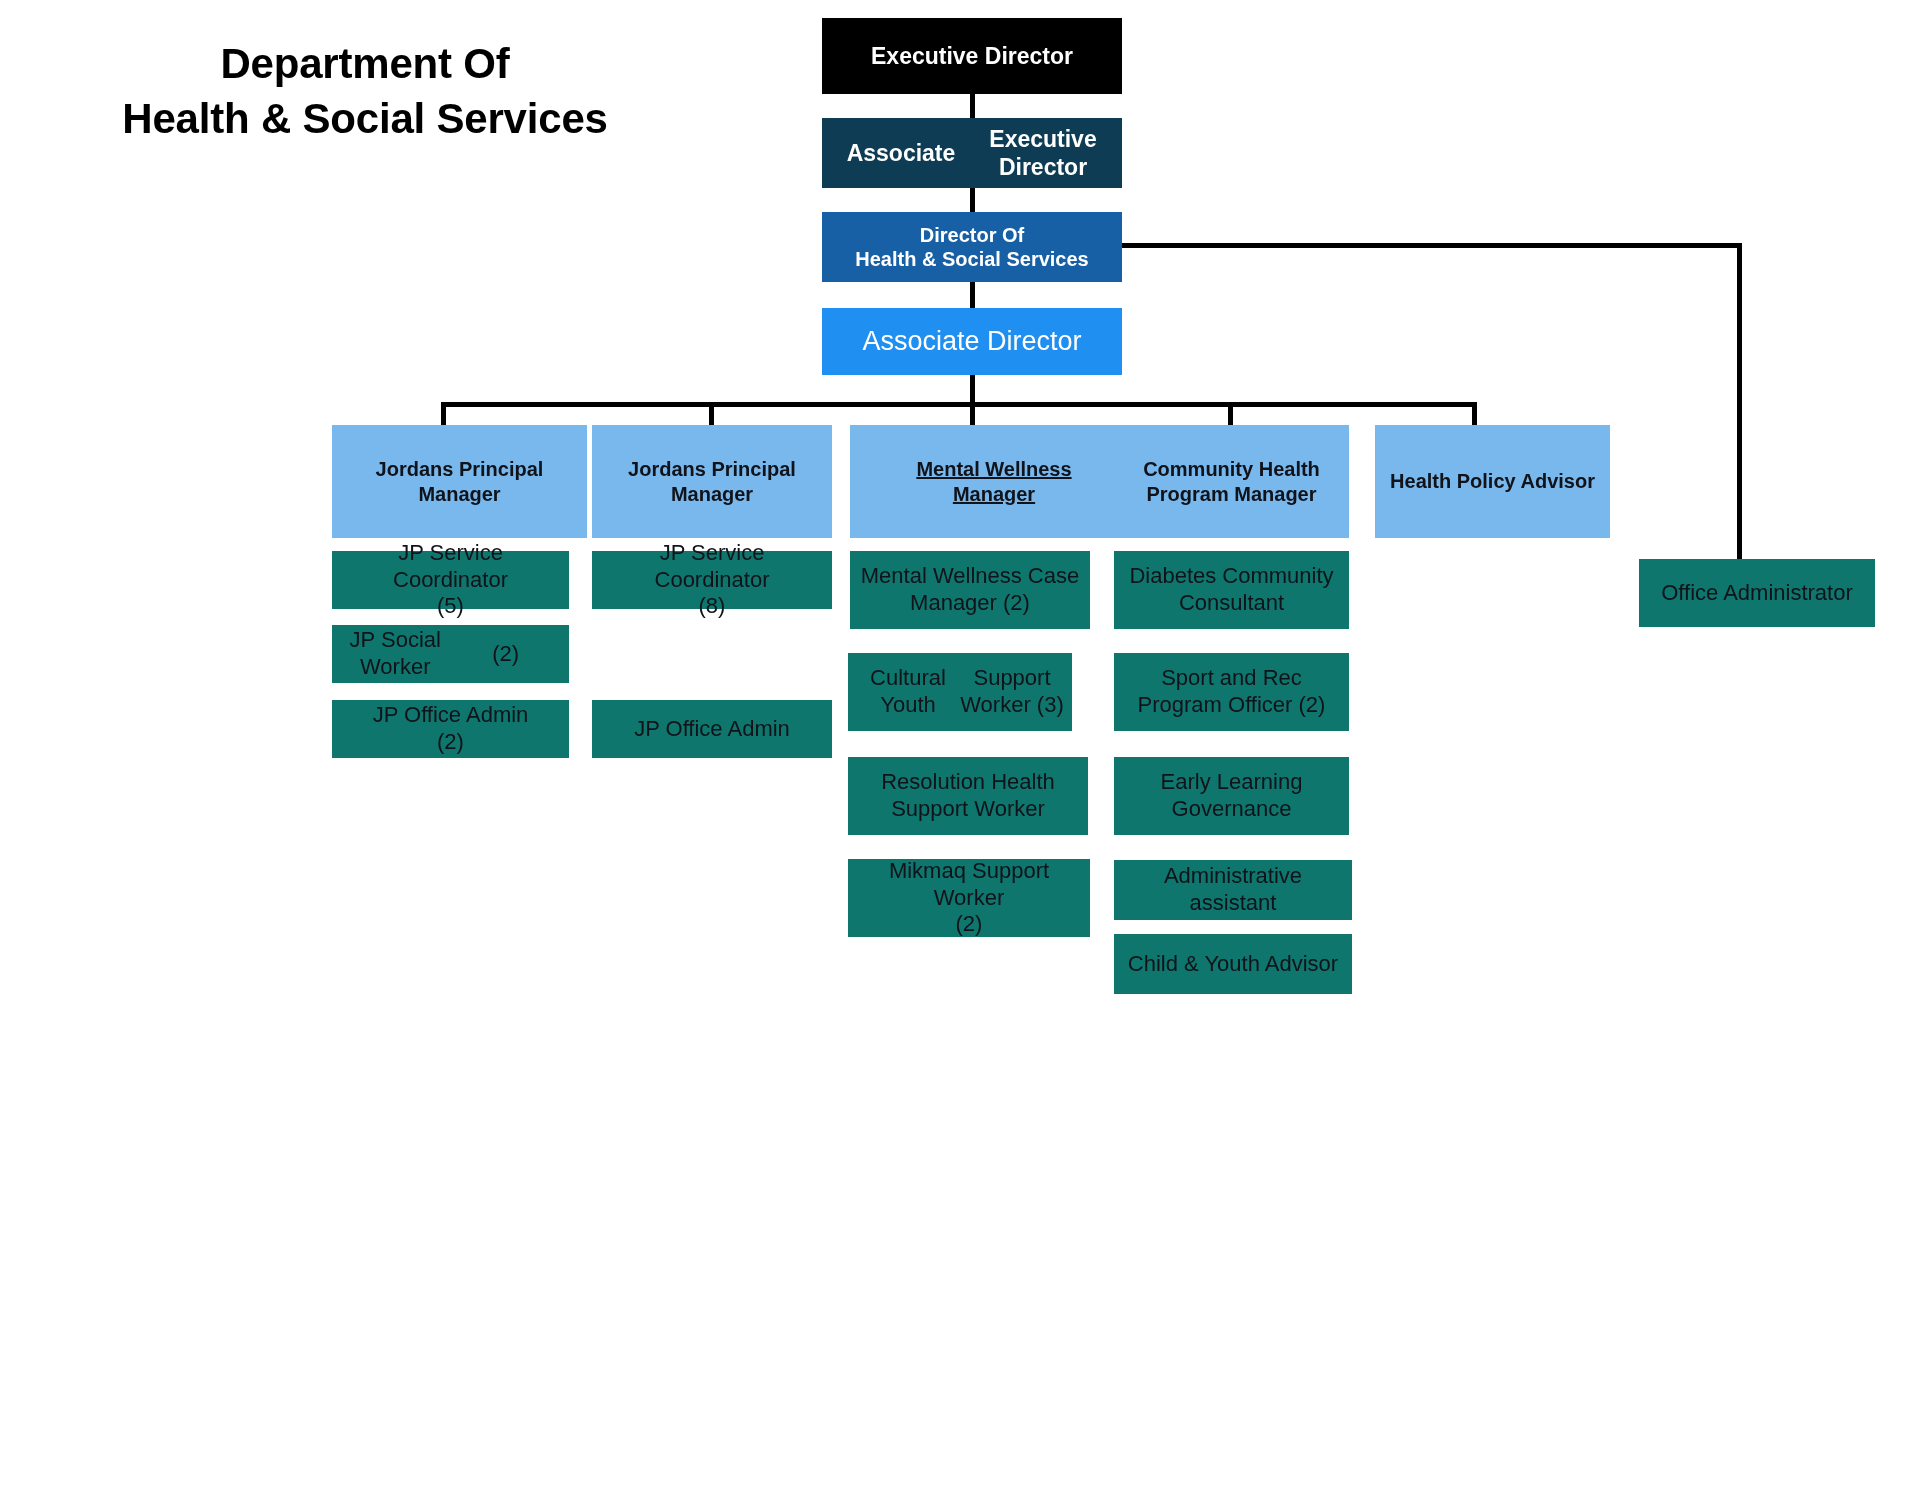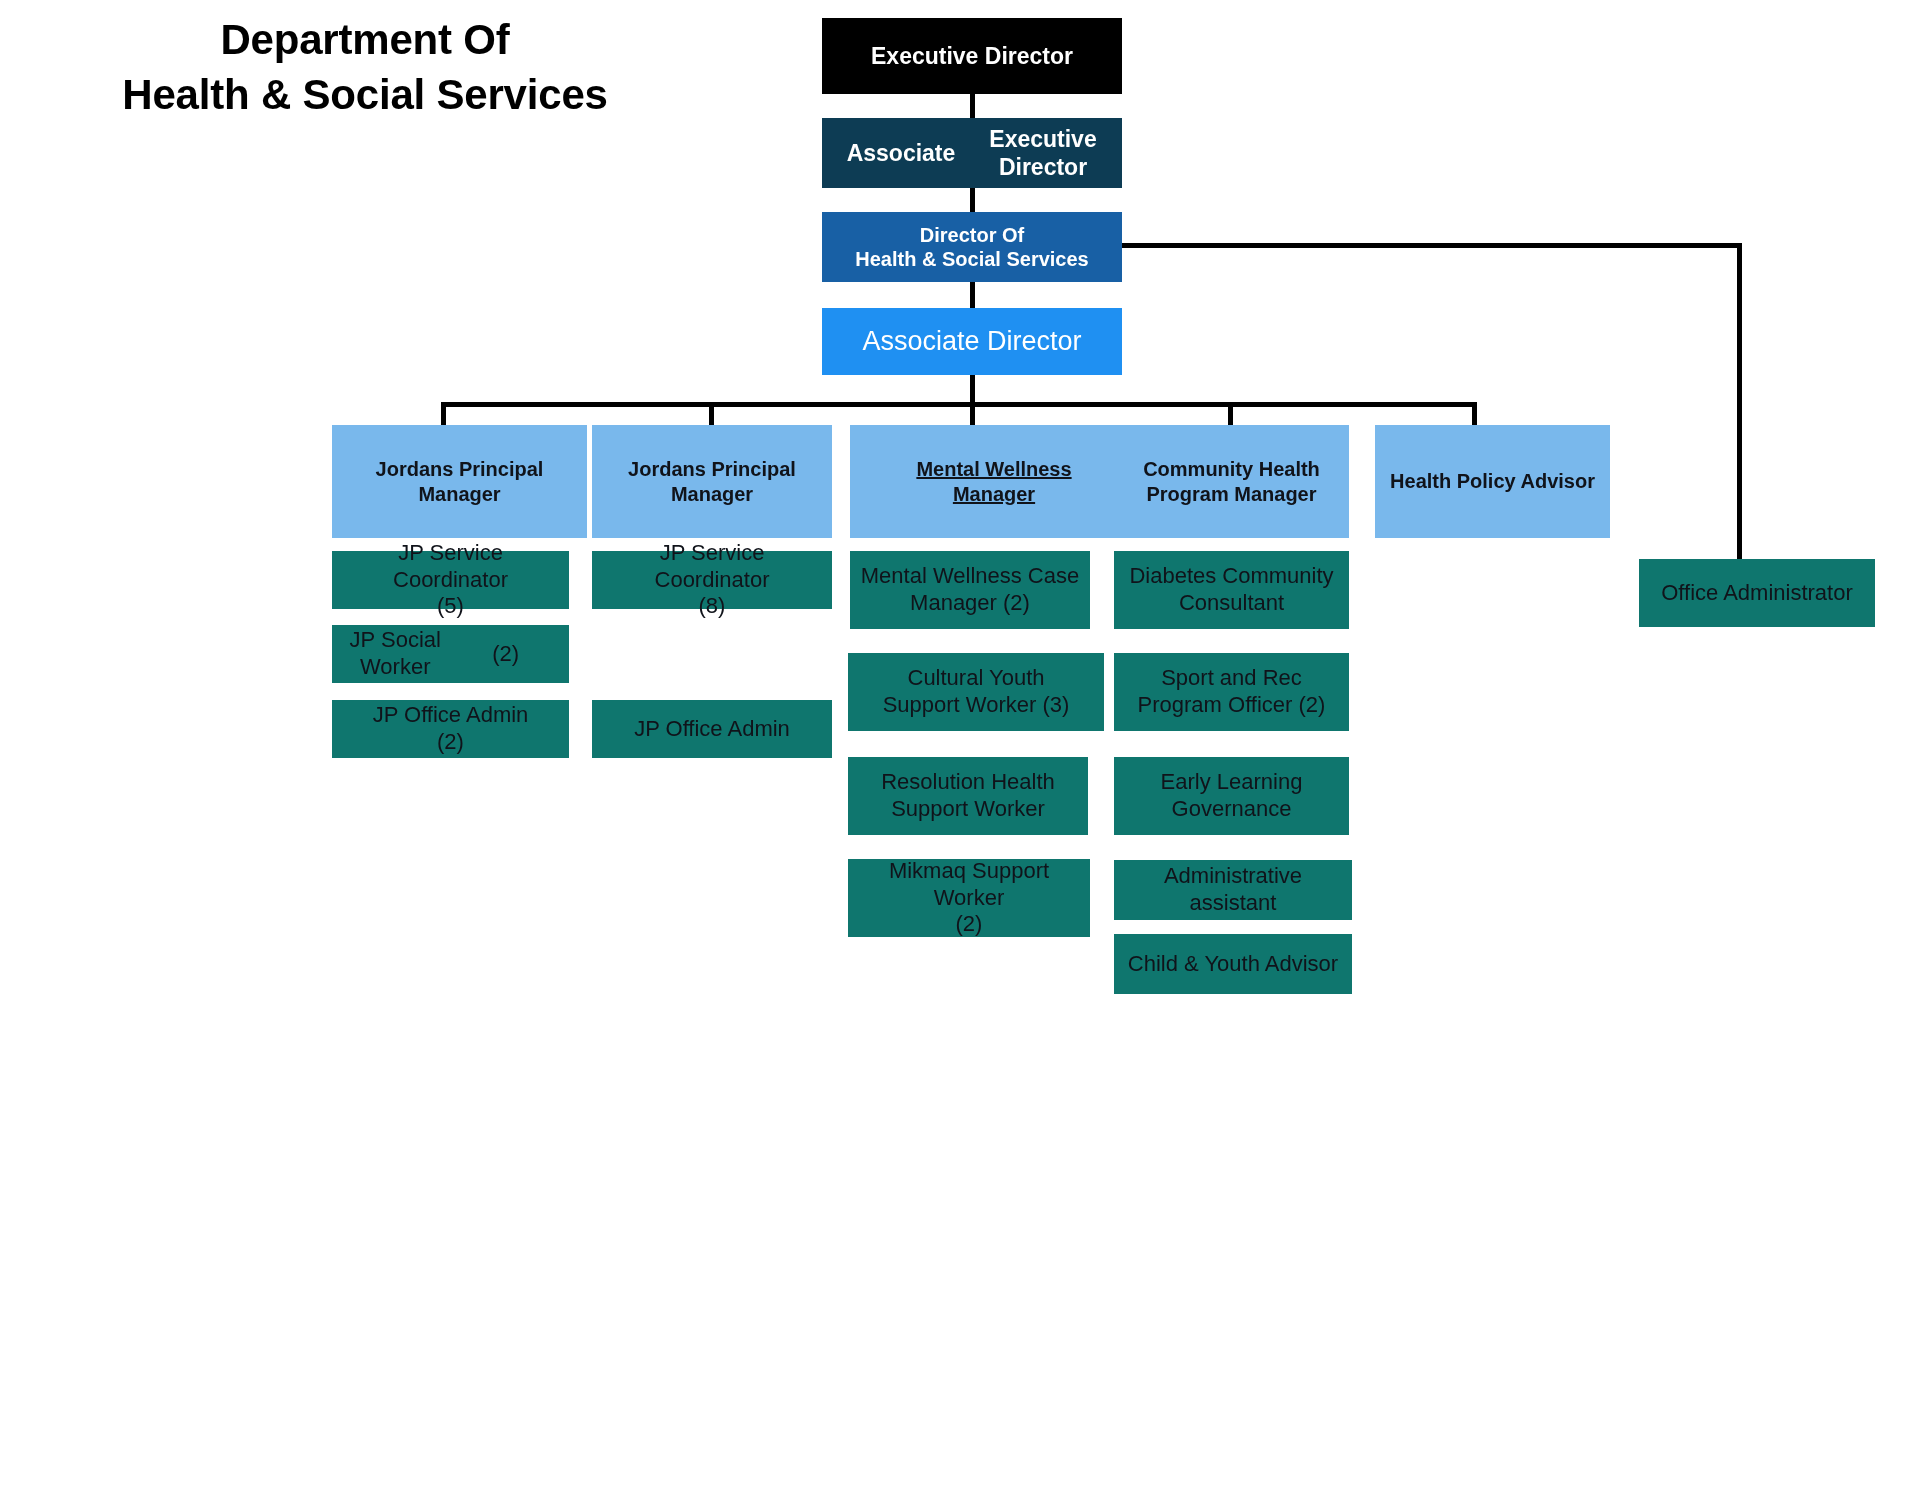--- a/index.html
+++ b/index.html
@@ -26,21 +26,21 @@
     left: 55px;
     top: 12px;
     width: 620px;
     font-size: 42px;
     font-weight: bold;
     line-height: 1.32;
     color: #000000;
     letter-spacing: -0.2px;
     text-align: center;
   }
-  .chart-title .tl1 { display: block; }
+  .chart-title .tl1 { display: block; margin-top: 24px; }
   .chart-title .tl2 { display: block; }
 
   
   .node {
     position: absolute;
     box-sizing: border-box;
     display: flex;
     align-items: center;
     justify-content: center;
     text-align: center;
@@ -178,21 +178,21 @@
   </div>
 
   <div class="node lvl-manager" style="left:850px; top:425px; width:288px; height:113px; flex-direction:column;text-decoration:underline;">
     <span>Mental Wellness</span>
     <span>Manager</span>
   </div>
   <div class="node lvl-staff" style="left:850px; top:551px; width:240px; height:78px; flex-direction:column;">
     <span>Mental Wellness Case</span>
     <span>Manager (2)</span>
   </div>
-  <div class="node lvl-staff" style="left:848px; top:653px; width:256px; height:78px; flex-direction:column;">
+  <div class="node lvl-staff" style="left:848px; top:653px; width:224px; height:78px; flex-direction:row;">
     <span>Cultural Youth</span>
     <span>Support Worker (3)</span>
   </div>
   <div class="node lvl-staff" style="left:848px; top:757px; width:240px; height:78px; flex-direction:column;">
     <span>Resolution Health</span>
     <span>Support Worker</span>
   </div>
   <div class="node lvl-staff" style="left:848px; top:859px; width:242px; height:78px; flex-direction:column;">
     <span>Mikmaq Support Worker</span>
     <span>(2)</span>

